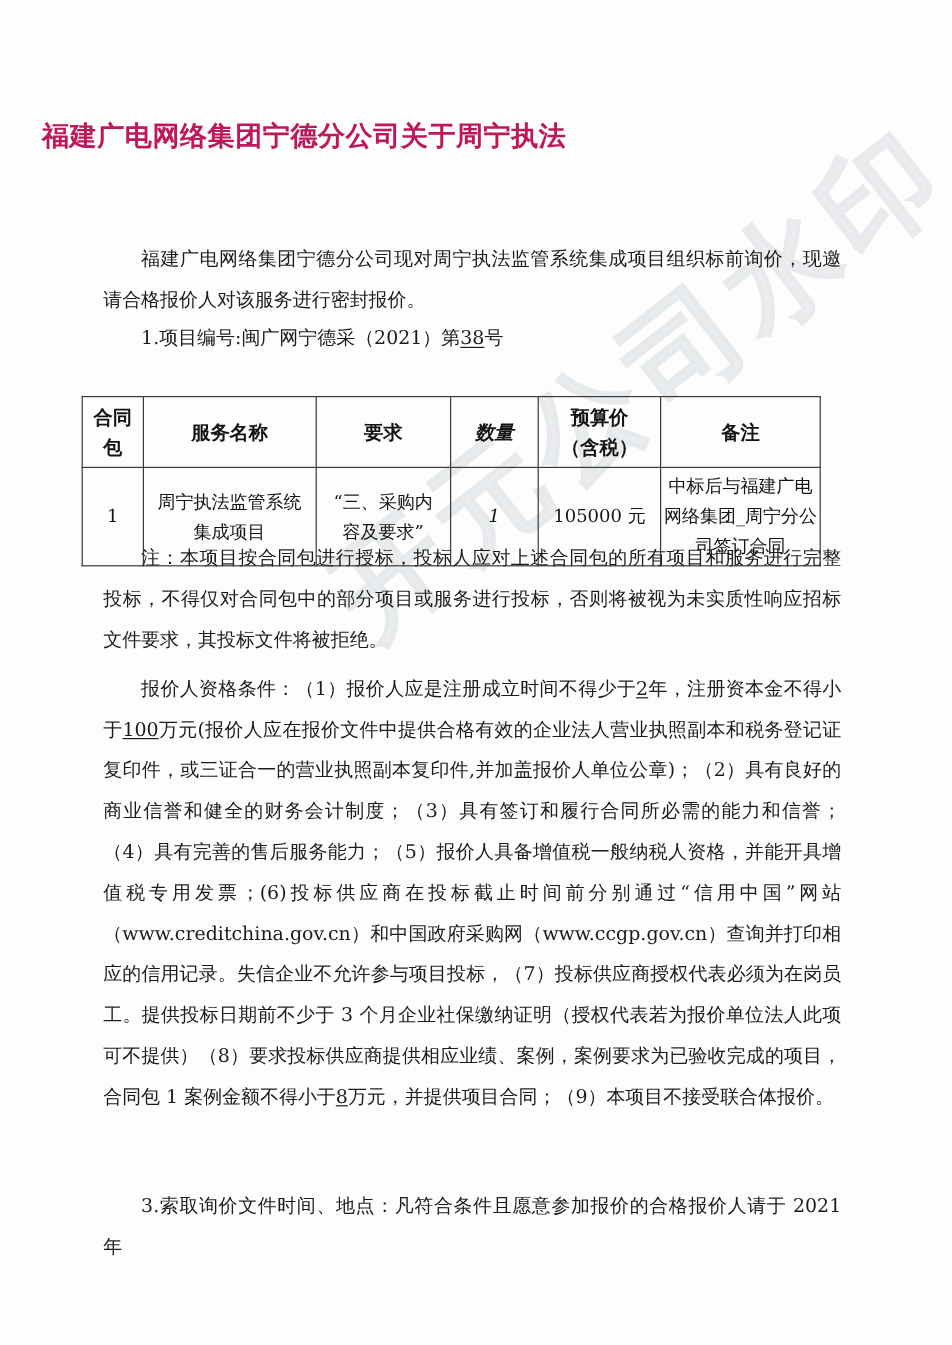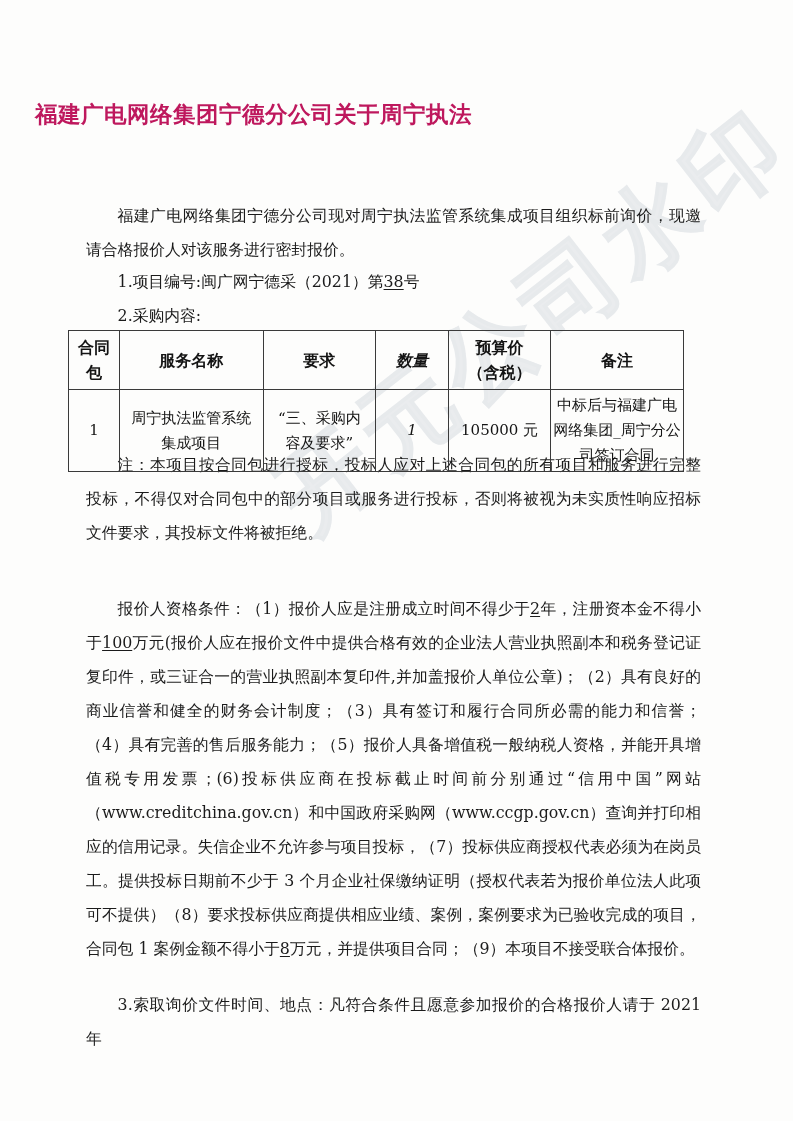--- a/index.html
+++ b/index.html
@@ -86,21 +86,21 @@
   .indent2 { text-indent: 2em; }
   .u { text-decoration: underline; text-underline-offset: 2px; margin-top: 12px; }
   .nowrap { white-space: nowrap; }
   .en { font-family: "DejaVu Serif", "Liberation Serif", serif; }
 
   #intro        { top: 200px; font-family: Liberation Mono, monospace; }
   #item1        { top: 265px; }
   #item2        { top: 299px; }
   #note         { top: 448px; }
   #pkg-label    { top: 545px; }
-  #qual         { top: 592px; }
+  #qual         { top: 557px; }
   #item3        { top: 988px; }
 
   
   #proc-table {
     position: absolute;
     left: 68px;
     top: 330px;
     width: 616px;
     border-collapse: collapse;
     z-index: 3;
@@ -143,21 +143,20 @@
   <div class="doc-title">
     <span class="tline">福建广电网络集团宁德分公司关于周宁执法</span>
   </div>
 
   <div class="body-block indent2" id="intro">福建广电网络集团宁德分公司现对周宁执法监管系统集成项目组织标前询价，现邀请合格报价人对该服务进行密封报价。</div>
 
   <div class="body-block indent2" id="item1">
     <span>1.项目编号:闽广网宁德采（2021）第</span><span class="u en">38</span><span>号</span>
   </div>
 
-  <div class="body-block indent2" id="item2">2.采购内容:</div>
 
   <table id="proc-table">
     <thead>
       <tr>
         <th class="c-pkg cell-lines">
           <span>合同</span>
           <span>包</span>
         </th>
         <th class="c-name">服务名称</th>
         <th class="c-req">要求</th>

